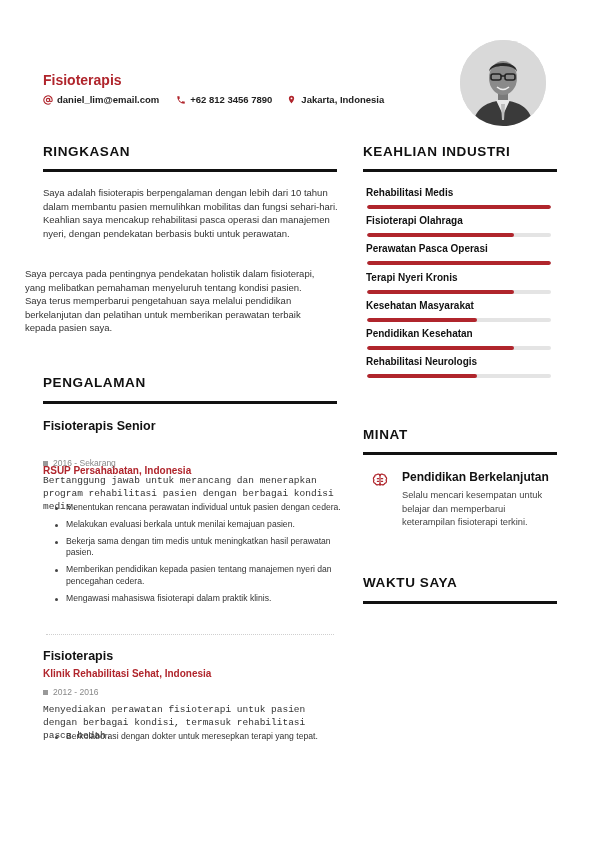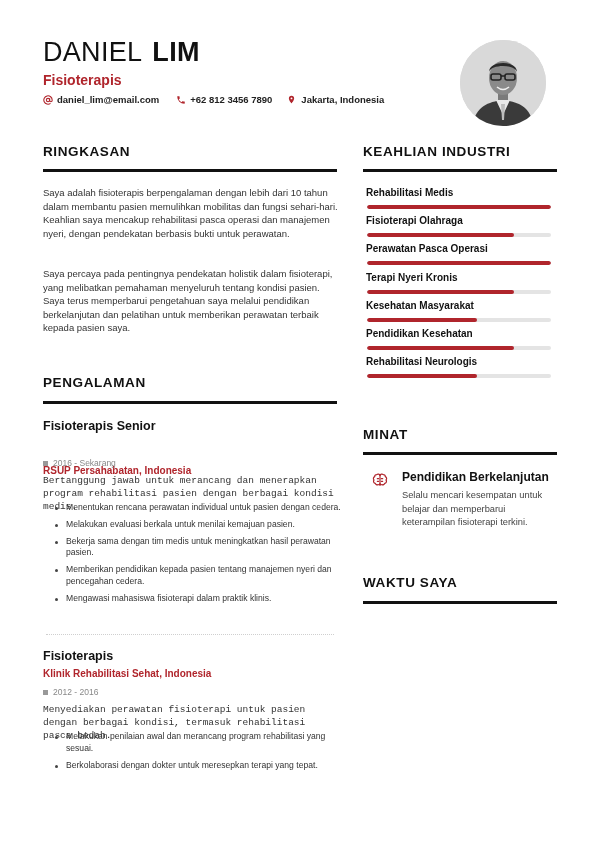--- a/index.html
+++ b/index.html
@@ -42,23 +42,20 @@
   
   .int-icon { position: absolute; left: 372px; top: 472px; width: 16px; height: 16px; }
   .int-title { position: absolute; left: 402px; top: 470px; font-size: 12px; font-weight: 700; color: #111; white-space: nowrap; }
   .int-desc { position: absolute; left: 402px; top: 489px; width: 150px; font-size: 9.3px; line-height: 13.5px; color: #444; }
 </style>
 </head>
 <body>
 
 <div class="page">
 
-  <div class="name">
-    <span class="first">DANIEL</span><span class="last">LIM</span>
-  </div>
   <div class="title">Fisioterapis</div>
 
   <div class="contacts">
     <div class="contact">
       <span class="ic">
         <svg width="10" height="10" viewBox="0 0 24 24" fill="none" stroke="#b0252c" stroke-width="2.6">
             <circle cx="12" cy="12" r="4"></circle>
             <path d="M16 8v5a3 3 0 0 0 6 0v-1a10 10 0 1 0-4 8"></path>
           </svg>
       </span>
@@ -94,21 +91,21 @@
       <rect x="31" y="34" width="10" height="6" rx="2" fill="none" stroke="#222" stroke-width="1.6"></rect>
       <rect x="45" y="34" width="10" height="6" rx="2" fill="none" stroke="#222" stroke-width="1.6"></rect>
       <line x1="41" y1="36" x2="45" y2="36" stroke="#222" stroke-width="1.4"></line>
       <path d="M37 47 Q43 52 49 47" stroke="#eee" stroke-width="1.6" fill="none"></path>
     </svg>
   </div>
 
   <div class="sec-title" style="left:43px; top:144px;">RINGKASAN</div>
   <div class="sec-rule" style="left:43px; top:169px; width:294px;"></div>
   <div class="para" style="left:43px; top:186px; width:296px;">Saya adalah fisioterapis berpengalaman dengan lebih dari 10 tahun dalam membantu pasien memulihkan mobilitas dan fungsi sehari-hari. Keahlian saya mencakup rehabilitasi pasca operasi dan manajemen nyeri, dengan pendekatan berbasis bukti untuk perawatan.</div>
-  <div class="para" style="left:43px; top:267px; width:296px;">Saya percaya pada pentingnya pendekatan holistik dalam fisioterapi, yang melibatkan pemahaman menyeluruh tentang kondisi pasien. Saya terus memperbarui pengetahuan saya melalui pendidikan berkelanjutan dan pelatihan untuk memberikan perawatan terbaik kepada pasien saya.</div>
+  <div class="para" style="left:25px; top:267px; width:296px;">Saya percaya pada pentingnya pendekatan holistik dalam fisioterapi, yang melibatkan pemahaman menyeluruh tentang kondisi pasien. Saya terus memperbarui pengetahuan saya melalui pendidikan berkelanjutan dan pelatihan untuk memberikan perawatan terbaik kepada pasien saya.</div>
 
   <div class="sec-title" style="left:43px; top:375px;">PENGALAMAN</div>
   <div class="sec-rule" style="left:43px; top:401px; width:294px;"></div>
 
   <div class="job-title" style="top:419px;">Fisioterapis Senior</div>
   <div class="job-company" style="top:438px;margin-top:27px;">RSUP Persahabatan, Indonesia</div>
   <div class="job-date" style="top:458px;">
     <span class="sq"></span>
     <span>2016 - Sekarang</span>
   </div>
@@ -124,21 +121,20 @@
   <div class="dotted" style="top:634px;"></div>
 
   <div class="job-title" style="top:649px;">Fisioterapis</div>
   <div class="job-company" style="top:668px;">Klinik Rehabilitasi Sehat, Indonesia</div>
   <div class="job-date" style="top:687px;">
     <span class="sq"></span>
     <span>2012 - 2016</span>
   </div>
   <div class="job-desc" style="top:703px;">Menyediakan perawatan fisioterapi untuk pasien dengan berbagai kondisi, termasuk rehabilitasi pasca bedah.</div>
   <ul class="bullets" style="top:731px;">
-    <li>Melakukan penilaian awal dan merancang program rehabilitasi yang sesuai.</li>
     <li>Berkolaborasi dengan dokter untuk meresepkan terapi yang tepat.</li>
   </ul>
 
   <div class="sec-title" style="left:363px; top:144px;">KEAHLIAN INDUSTRI</div>
   <div class="sec-rule" style="left:363px; top:169px; width:194px;"></div>
 
   <div class="skill-label" style="top:187px;">Rehabilitasi Medis</div>
   <div class="skill-track" style="top:205px;">
       <div class="skill-fill" style="width:100%;"></div>
     </div>

